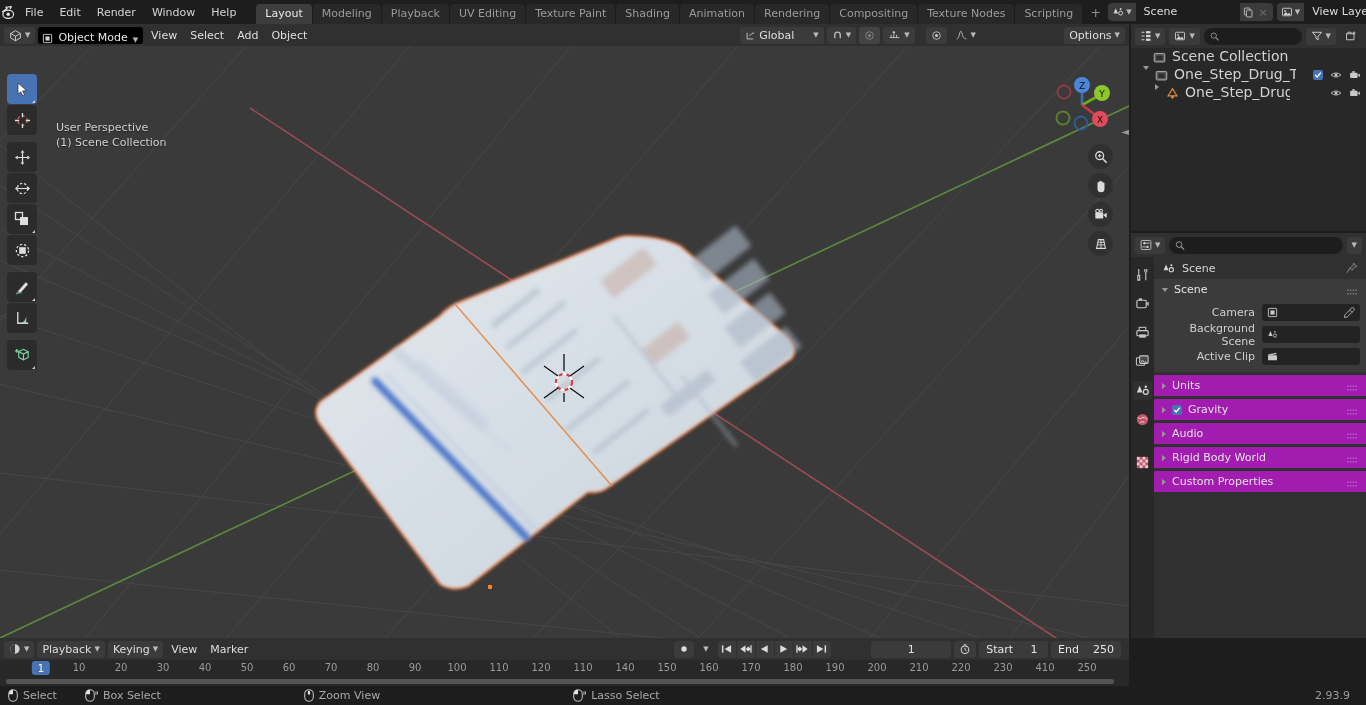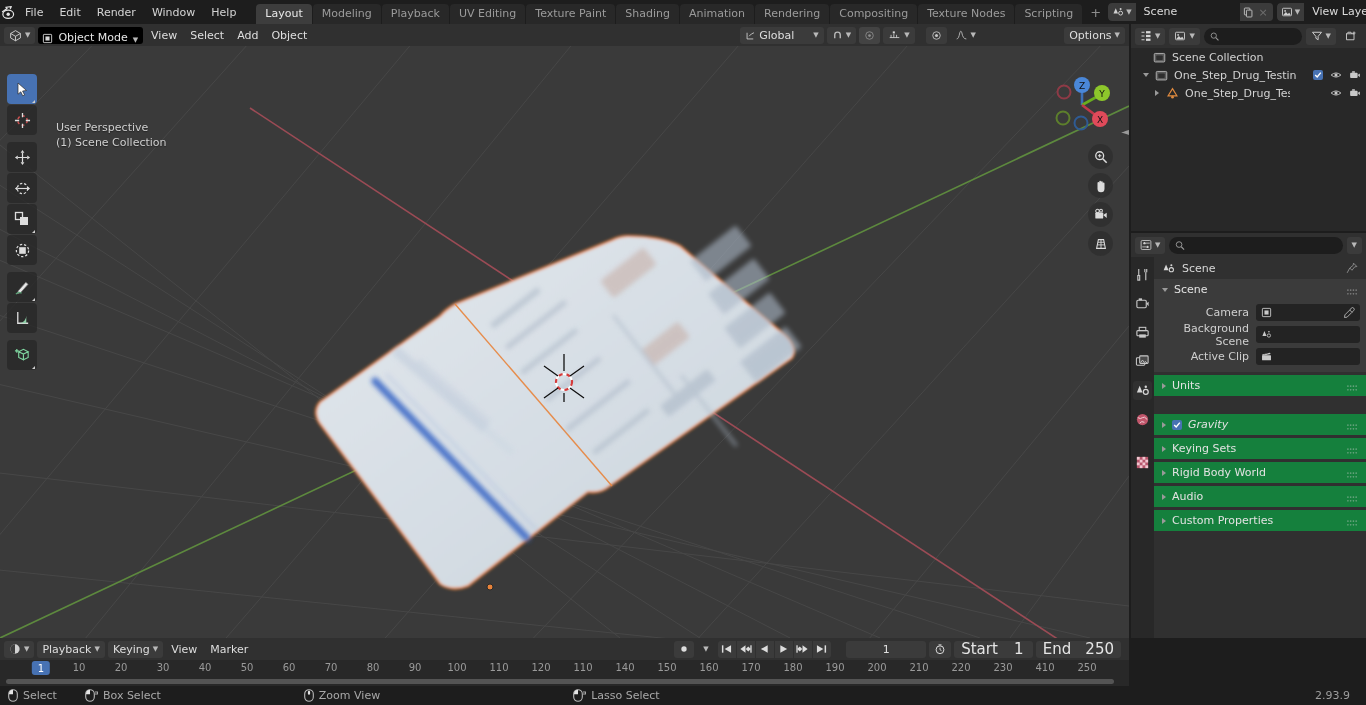--- a/index.html
+++ b/index.html
@@ -101,21 +101,21 @@
   }
   .outliner-header {
     height:24px; background:#303030; display:flex; align-items:center; padding:0 4px; gap:4px;
   }
   .srch {
     flex:1; height:17px; background:#1d1d1d; border-radius:9px; display:flex; align-items:center;
     padding:0 6px; gap:4px; color:#888;
   }
   .srch input { background:transparent; border:none; outline:none; color:#d8d8d8; font-size:11px; width:100%;
     font-family:"DejaVu Sans", sans-serif;}
-  .ol-row { height:18px; display:flex; align-items:center; font-size:11px; color:#d2d2d2; padding-right:5px; }
+  .ol-row { height:18px; display:flex; font-size:14px; color:#d2d2d2; padding-right:5px; }
   .ol-icons { margin-left:auto; display:flex; align-items:center; gap:7px; }
   .tri { width:0;height:0;border-left:4px solid #9a9a9a;border-top:3px solid transparent;border-bottom:3px solid transparent; }
   .tri.down { border-left:3px solid transparent; border-right:3px solid transparent; border-top:4px solid #9a9a9a; border-bottom:none;}
   .chk { width:10px;height:10px;background:#4772b3;border-radius:2px;display:flex;align-items:center;justify-content:center; }
 
   
   .props {
     position:absolute; left:1131px; top:233px; width:235px; height:405px; background:#303030;
   }
   .props-header { height:24px; display:flex; align-items:center; padding:0 4px; gap:4px; background:#303030;}
@@ -123,41 +123,41 @@
   .ptabs { width:23px; background:#282828; padding-top:8px; display:flex; flex-direction:column; align-items:center; gap:10px;}
   .ptab { width:19px;height:19px; display:flex;align-items:center;justify-content:center; border-radius:3px;}
   .ptab.active { background:#303030; }
   .pcontent { flex:1; padding:0; }
   .breadcrumb { display:flex; align-items:center; gap:7px; height:22px; padding:0 8px; font-size:11px; color:#d8d8d8;}
   .pin { margin-left:auto; color:#8a8a8a; }
   .panel-head {
     display:flex; align-items:center; gap:6px; height:21px; padding:0 8px; font-size:11px;
     background:#3b3b3b; color:#e2e2e2;
   }
-  .panel-head.closed { background:#15803d; }
+  .panel-head.closed { background:#a21caf; }
   .grip { margin-left:auto; width:11px; height:8px; opacity:.45; }
-  .panel-body { background:#3b3b3b; padding:3px 6px 6px 6px; }
+  .panel-body { background:#3b3b3b; padding:3px 6px 6px 12px; }
   .prow { display:flex; align-items:center; height:19px; margin-bottom:3px; }
   .plabel { width:96px; text-align:right; padding-right:7px; font-size:11px; color:#cfcfcf; }
   .pfield {
     flex:1; height:17px; background:#232323; border-radius:3px; display:flex; align-items:center;
     padding:0 5px; gap:5px;
   }
   .pfield .eyedrop { margin-left:auto; color:#b4b4b4; }
 
   
   .timeline { position:absolute; left:0; top:638px; width:1129px; height:48px; background:#282828; }
   .tl-header { height:22px; background:#303030; display:flex; align-items:center; padding:0 4px; gap:3px;}
   .tl-right { margin-left:auto; display:flex; align-items:center; gap:3px; padding-right:4px;}
   .numfield {
     background:#3b3b3b; border-radius:3px; height:17px; display:flex; align-items:center;
     justify-content:center; font-size:11px; color:#e0e0e0; padding:0 8px;
   }
   .startend { display:flex; align-items:center; background:#3b3b3b; border-radius:3px; height:17px; }
-  .startend span { padding:0 7px; font-size:15px; }
+  .startend span { padding:0 7px; font-size:11px; }
   .playbtns { display:flex; gap:1px; }
   .playbtns .pb { width:18px;height:17px;background:#3b3b3b;display:flex;align-items:center;justify-content:center;}
   .playbtns .pb:first-child{border-radius:3px 0 0 3px;}
   .playbtns .pb:last-child{border-radius:0 3px 3px 0;}
   .tl-ruler { position:relative; height:18px; background:#282828; }
   .tick { position:absolute; top:2px; font-size:10px; color:#9a9a9a; transform:translateX(-50%); }
   .playhead {
     position:absolute; top:1px; height:14px; background:#4772b3; border-radius:3px;
     color:#fff; font-size:10px; display:flex; align-items:center; justify-content:center;
     padding:0 6px; transform:translateX(-50%);
@@ -832,21 +832,21 @@
                   <circle cx="10" cy="2" r="0.9"></circle>
                   <circle cx="1" cy="6" r="0.9"></circle>
                   <circle cx="4" cy="6" r="0.9"></circle>
                   <circle cx="7" cy="6" r="0.9"></circle>
                   <circle cx="10" cy="6" r="0.9"></circle>
                 </g>
               </svg>
           </span>
         </div>
 
-        <div class="panel-head closed" style="margin-top:18px;font-style:italic;">
+        <div class="panel-head closed" style="margin-top:3px;">
           <span class="tri"></span>
           <span class="chk">
             <svg width="8" height="8" viewBox="0 0 10 10">
                 <path d="M1.5 5 L4 7.5 L8.5 2" stroke="#fff" stroke-width="1.8" fill="none"></path>
               </svg>
           </span>
           <span>Gravity</span>
           <span class="grip">
             <svg width="11" height="8" viewBox="0 0 12 8">
                 <g fill="#cfcfcf">
@@ -856,61 +856,43 @@
                   <circle cx="10" cy="2" r="0.9"></circle>
                   <circle cx="1" cy="6" r="0.9"></circle>
                   <circle cx="4" cy="6" r="0.9"></circle>
                   <circle cx="7" cy="6" r="0.9"></circle>
                   <circle cx="10" cy="6" r="0.9"></circle>
                 </g>
               </svg>
           </span>
         </div>
 
+
         <div class="panel-head closed" style="margin-top:3px;">
           <span class="tri"></span>
-          <span>Keying Sets</span>
+          <span>Audio</span>
           <span class="grip">
             <svg width="11" height="8" viewBox="0 0 12 8">
                 <g fill="#cfcfcf">
                   <circle cx="1" cy="2" r="0.9"></circle>
                   <circle cx="4" cy="2" r="0.9"></circle>
                   <circle cx="7" cy="2" r="0.9"></circle>
                   <circle cx="10" cy="2" r="0.9"></circle>
                   <circle cx="1" cy="6" r="0.9"></circle>
                   <circle cx="4" cy="6" r="0.9"></circle>
                   <circle cx="7" cy="6" r="0.9"></circle>
                   <circle cx="10" cy="6" r="0.9"></circle>
                 </g>
               </svg>
           </span>
         </div>
 
         <div class="panel-head closed" style="margin-top:3px;">
           <span class="tri"></span>
           <span>Rigid Body World</span>
-          <span class="grip">
-            <svg width="11" height="8" viewBox="0 0 12 8">
-                <g fill="#cfcfcf">
-                  <circle cx="1" cy="2" r="0.9"></circle>
-                  <circle cx="4" cy="2" r="0.9"></circle>
-                  <circle cx="7" cy="2" r="0.9"></circle>
-                  <circle cx="10" cy="2" r="0.9"></circle>
-                  <circle cx="1" cy="6" r="0.9"></circle>
-                  <circle cx="4" cy="6" r="0.9"></circle>
-                  <circle cx="7" cy="6" r="0.9"></circle>
-                  <circle cx="10" cy="6" r="0.9"></circle>
-                </g>
-              </svg>
-          </span>
-        </div>
-
-        <div class="panel-head closed" style="margin-top:3px;">
-          <span class="tri"></span>
-          <span>Audio</span>
           <span class="grip">
             <svg width="11" height="8" viewBox="0 0 12 8">
                 <g fill="#cfcfcf">
                   <circle cx="1" cy="2" r="0.9"></circle>
                   <circle cx="4" cy="2" r="0.9"></circle>
                   <circle cx="7" cy="2" r="0.9"></circle>
                   <circle cx="10" cy="2" r="0.9"></circle>
                   <circle cx="1" cy="6" r="0.9"></circle>
                   <circle cx="4" cy="6" r="0.9"></circle>
                   <circle cx="7" cy="6" r="0.9"></circle>

